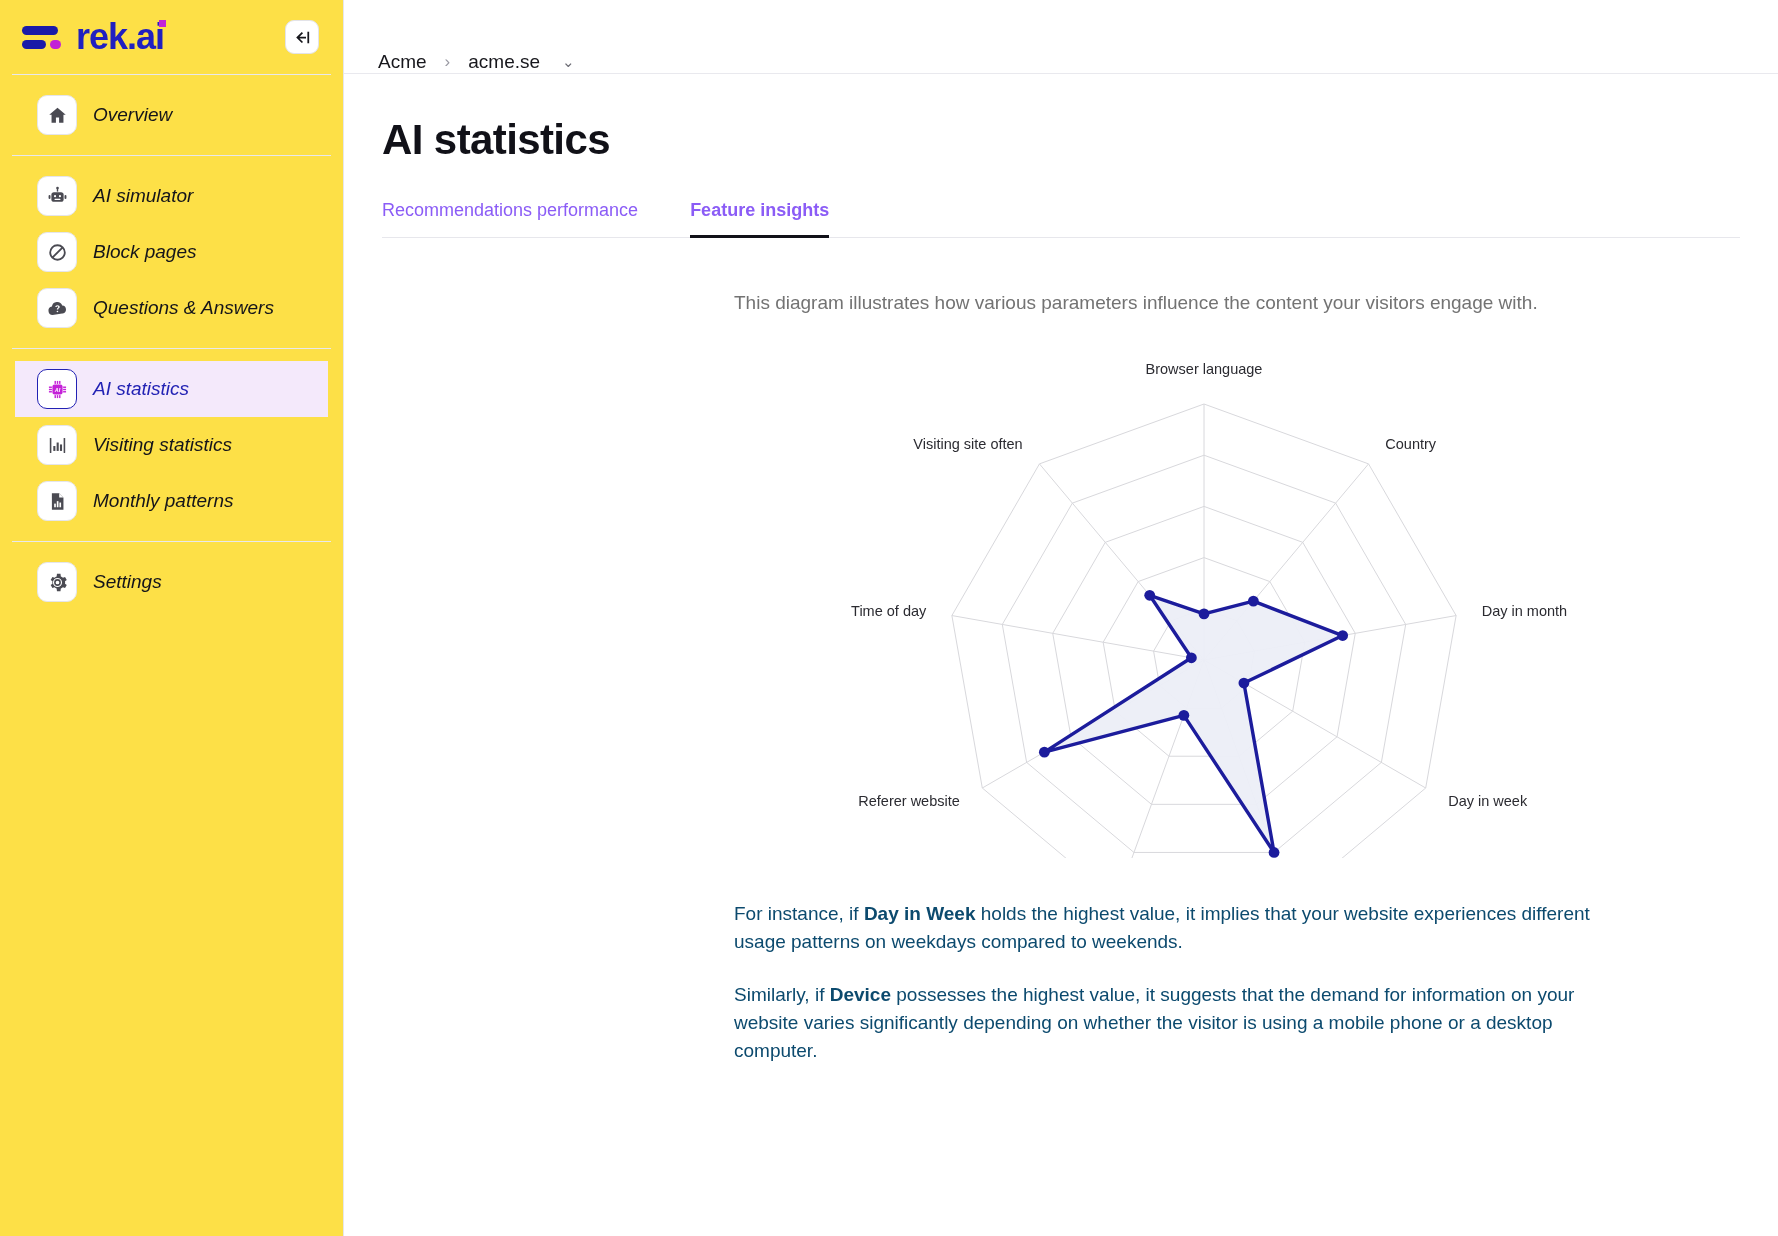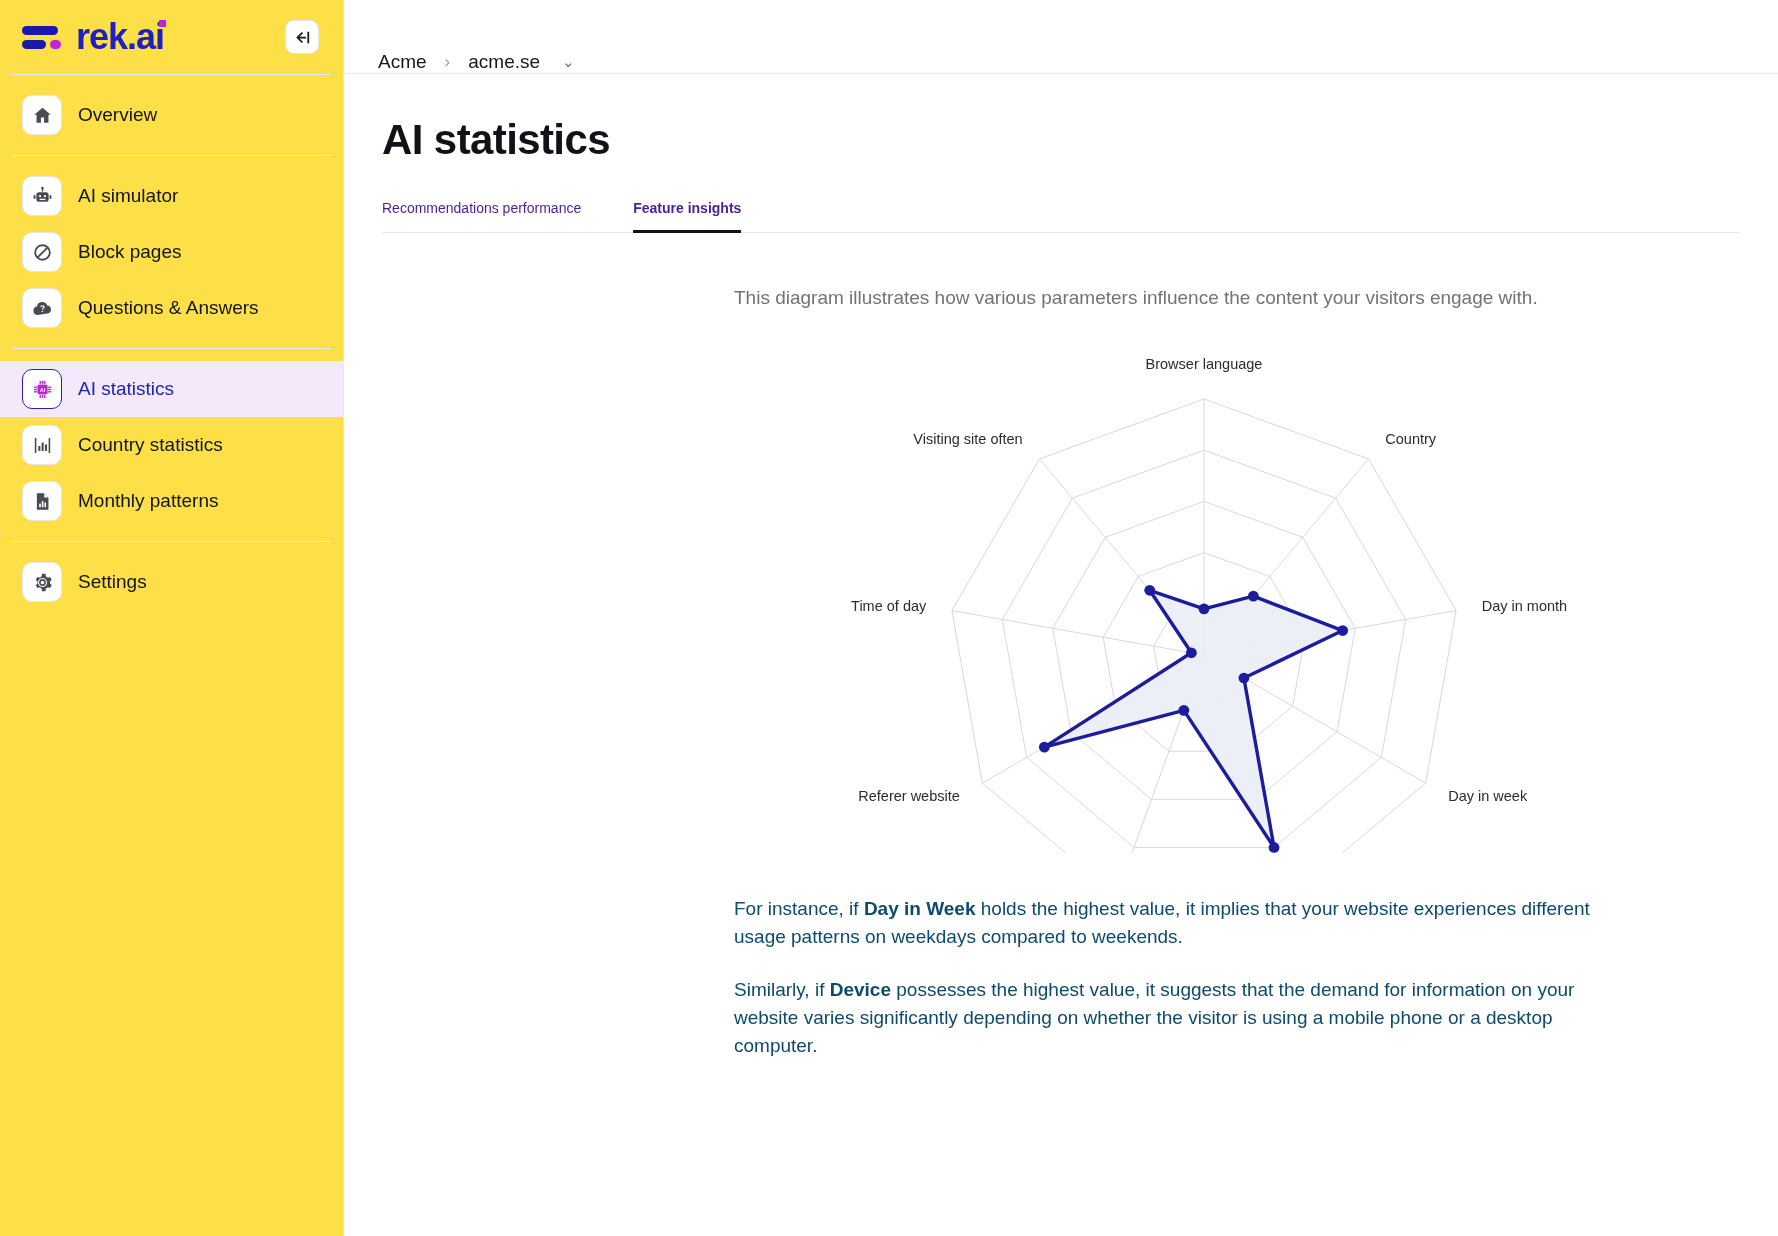--- a/index.html
+++ b/index.html
@@ -35,21 +35,21 @@
     position: absolute; right: -2px; top: 1px;
     width: 7px; height: 7px; background: #c223d6;
   }
   .collapse-btn {
     margin-left: auto; width: 34px; height: 34px;
     border: 1px solid #e3e3e8; border-radius: 9px;
     display: flex; align-items: center; justify-content: center;
     background: #fff; cursor: pointer; color: #1b1b1f; font-size: 15px;
   }
   .nav-sep { height: 1px; background: #e8e8ed; margin: 0 12px; }
-  .nav-group { padding: 12px 0; }
+  .nav-group { padding: 12px 15px; font-style: italic; }
   .nav-item {
     display: flex; align-items: center; gap: 16px;
     height: 56px; padding: 0 22px; cursor: pointer;
     color: #14141a; font-size: 19px;
   }
   .nav-item .ico-box {
     width: 40px; height: 40px; flex: none;
     border: 1px solid #e5e5ea; border-radius: 10px;
     display: flex; align-items: center; justify-content: center;
     background: #fff;
@@ -67,21 +67,21 @@
     display: flex; align-items: flex-end; padding: 0 34px; gap: 16px;
   }
   .crumb { font-size: 19px; color: #17171c; cursor: pointer; }
   .crumb-sep { color: #9a9aa3; font-size: 17px; }
   .crumb-caret { color: #6a6a73; font-size: 15px; cursor: pointer; padding-left: 4px;}
 
   .content { flex: 1; padding: 42px 38px 0 38px; overflow: hidden; }
   .page-title { font-size: 42px; font-weight: 700; letter-spacing: -0.6px; color: #111118; }
   .tabs { display: flex; gap: 52px; margin-top: 36px; border-bottom: 1px solid #e7e7ec; }
   .tab {
-    font-size: 14px; color: #4c1d95; padding-bottom: 14px;
+    font-size: 18px; color: #8b5cf6; padding-bottom: 14px;
     cursor: pointer; border-bottom: 3px solid transparent; margin-bottom: -1px;
   }
   .tab.active { font-weight: 700; border-bottom-color: #111118; }
 
   .panel { padding-left: 352px; padding-top: 54px; }
   .lead { font-size: 19px; color: #737373; }
 
   .chart-wrap { position: relative; width: 880px; height: 520px; margin-left: -20px; margin-top: 24px; }
   .chart-wrap svg { display: block; }
   .rlabel { font-family: "Liberation Sans", sans-serif; font-size: 14.5px; fill: #2b2b31; }
@@ -193,21 +193,21 @@
       <div class="nav-item">
         <span class="ico-box">
           <svg class="svgico" viewBox="0 0 24 24">
             <rect x="3.2" y="3.4" width="1.8" height="17.2" rx="0.6"></rect>
             <rect x="19" y="3.4" width="1.8" height="17.2" rx="0.6"></rect>
             <rect x="7.2" y="12.6" width="2.4" height="5.6"></rect>
             <rect x="11" y="8.6" width="2.4" height="9.6"></rect>
             <rect x="14.8" y="10.8" width="2.4" height="7.4"></rect>
           </svg>
         </span>
-        <span class="nav-label">Country statistics</span>
+        <span class="nav-label">Visiting statistics</span>
       </div>
       <div class="nav-item">
         <span class="ico-box">
           <svg class="svgico" viewBox="0 0 24 24">
             <path d="M5.6 2.6h8.2l5 5v13.8H5.6z"></path>
             <path d="M13.9 2.8v4.7h4.6z" fill="#fff"></path>
             <rect x="8.2" y="14.4" width="1.9" height="4.2" fill="#fff"></rect>
             <rect x="11.2" y="11.6" width="1.9" height="7" fill="#fff"></rect>
             <rect x="14.2" y="13.2" width="1.9" height="5.4" fill="#fff"></rect>
           </svg>

